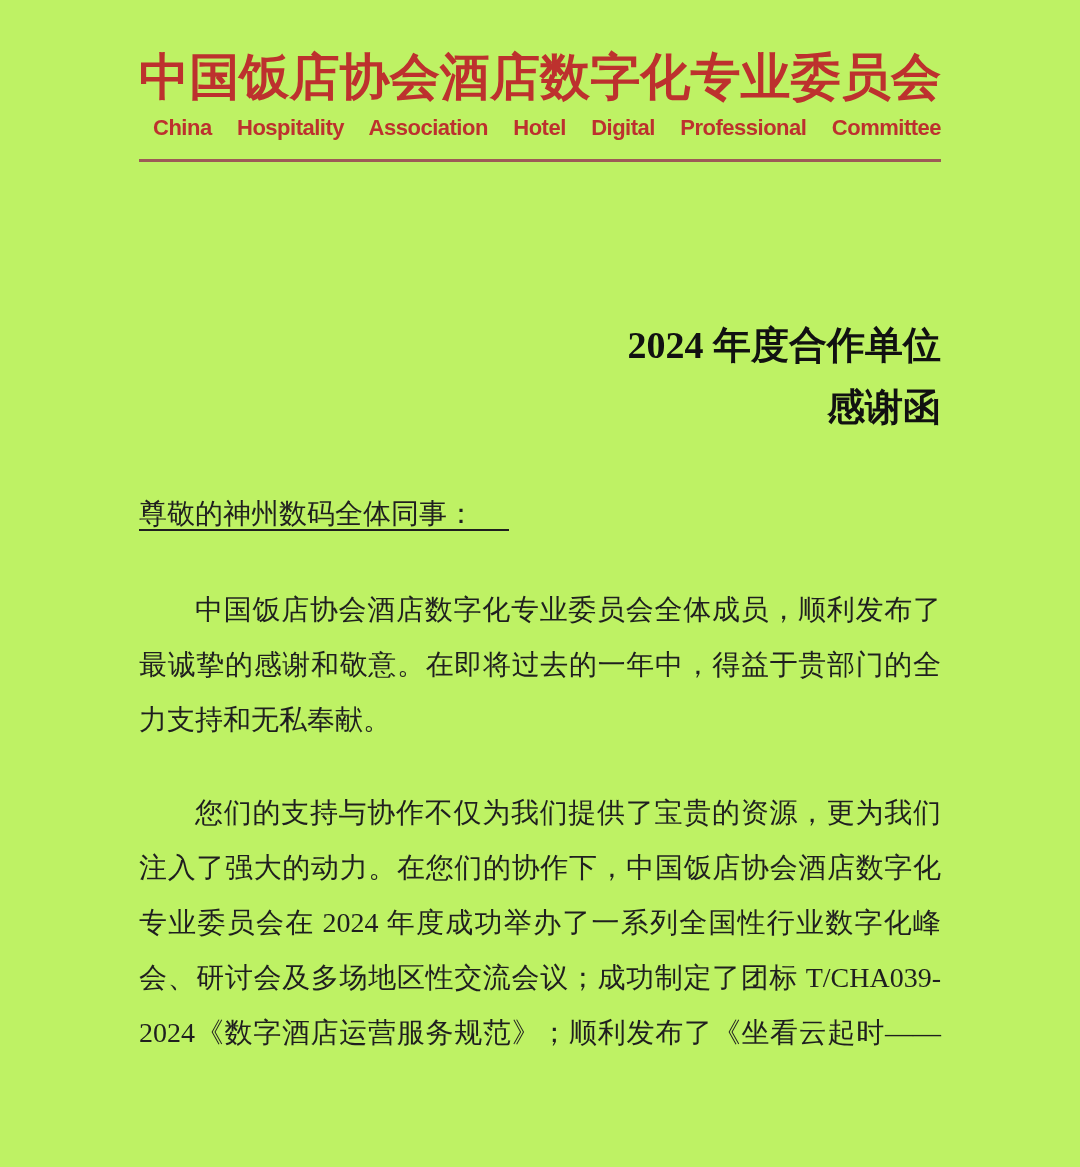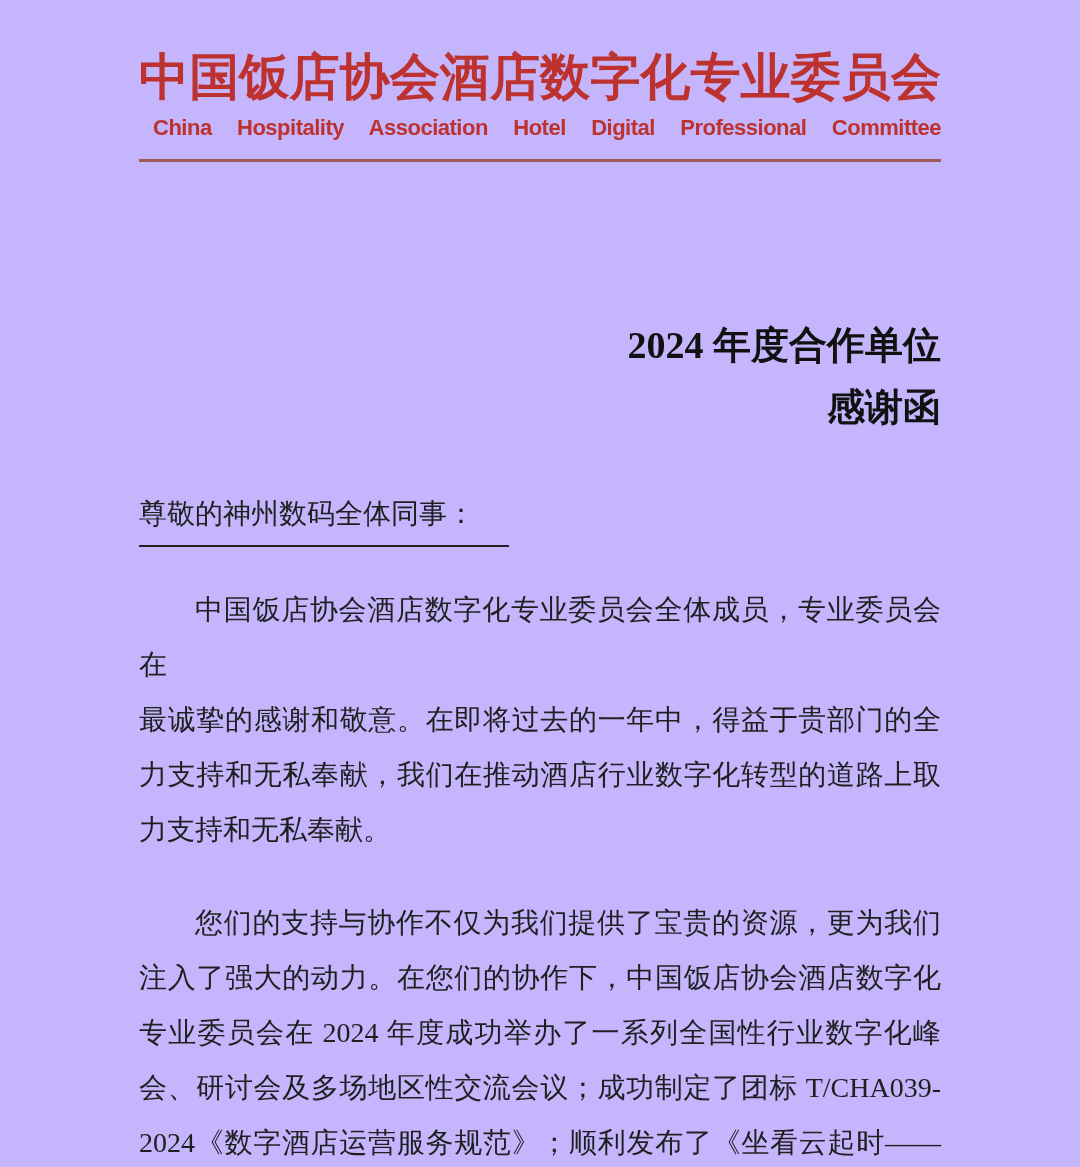--- a/index.html
+++ b/index.html
@@ -5,21 +5,21 @@
   html, body {
     margin: 0;
     padding: 0;
     background: #ffffff;
   }
   .page {
     position: relative;
     width: 1080px;
     height: 1167px;
     margin: 0 auto;
-    background: #c4b5fd;
+    background: #bef264;
     overflow: hidden;
     color: #1f1f1f;
     font-family: "Liberation Serif", "DejaVu Serif", serif;
   }
   .content {
     width: 802px;
     margin: 0 auto;
   }
 
   
@@ -65,21 +65,21 @@
   }
 
   
   .salutation-row {
     margin-top: 58px;
     font-size: 28px;
     line-height: 36px;
   }
   .salutation-row .underlined {
     border-bottom: 2px solid #1f1f1f;
-    padding-bottom: 16px;
+    padding-bottom: 0;
     padding-right: 34px;
   }
 
   
   .para {
     font-size: 28px;
   }
   .para .line {
     line-height: 55px;
   }
@@ -106,23 +106,22 @@
     <div class="title">
       <div>2024 年度合作单位</div>
       <div>感谢函</div>
     </div>
 
     <div class="salutation-row">
       <span class="underlined">尊敬的神州数码全体同事：</span>
     </div>
 
     <div class="para para-1">
-      <div class="line indent full">中国饭店协会酒店数字化专业委员会全体成员，专业委员会在</div>
+      <div class="line indent full">中国饭店协会酒店数字化专业委员会全体成员，顺利发布了</div>
       <div class="line full">最诚挚的感谢和敬意。在即将过去的一年中，得益于贵部门的全</div>
-      <div class="line full">力支持和无私奉献，我们在推动酒店行业数字化转型的道路上取</div>
       <div class="line">力支持和无私奉献。</div>
     </div>
 
     <div class="para para-2">
       <div class="line indent full">您们的支持与协作不仅为我们提供了宝贵的资源，更为我们</div>
       <div class="line full">注入了强大的动力。在您们的协作下，中国饭店协会酒店数字化</div>
       <div class="line full">专业委员会在 2024 年度成功举办了一系列全国性行业数字化峰</div>
       <div class="line full">会、研讨会及多场地区性交流会议；成功制定了团标 T/CHA039-</div>
       <div class="line full">2024《数字酒店运营服务规范》；顺利发布了《坐看云起时——</div>
     </div>

